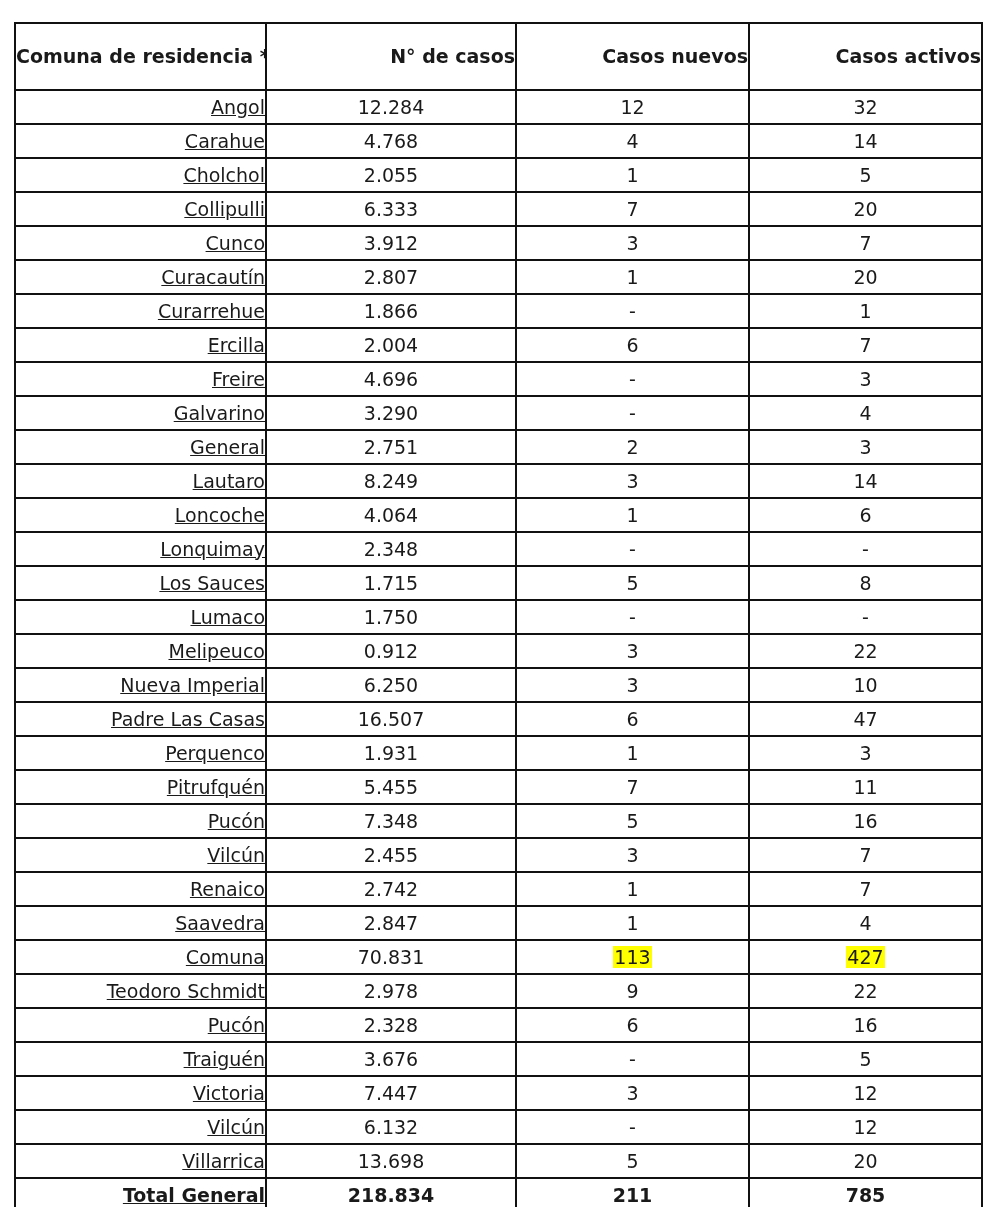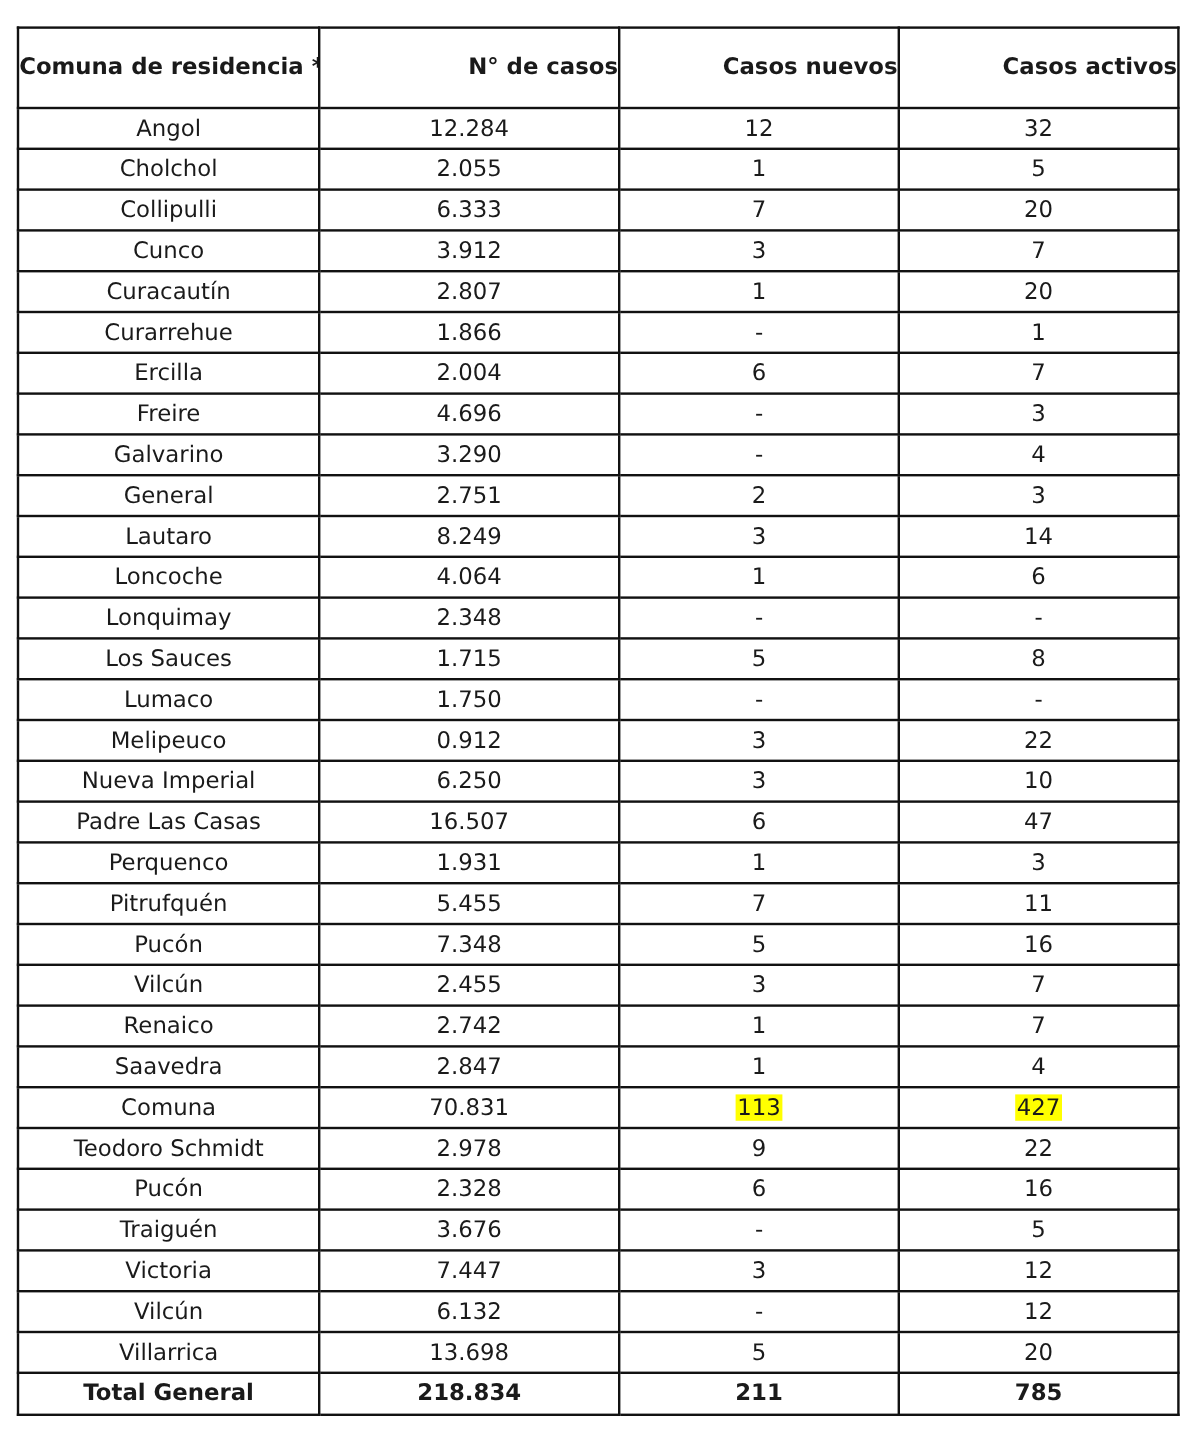--- a/index.html
+++ b/index.html
@@ -41,21 +41,21 @@
     col.c-cases { width: 250px; }
     col.c-new { width: 233px; }
     col.c-active { width: 233px; }
     th.th-name {
       text-align: left;
       padding-left: 8px;
       white-space: normal;
       line-height: 28px;
     }
     th.th-num { text-align: right; }
-    td.name { text-align: center; padding-left: 8px; }
+    td.name { text-align: right; padding-left: 8px; text-decoration: underline; }
     td.num { text-align: center; }
     tr.total td { font-weight: bold; height: 33px; }
     .hl {
       background: #ffff00;
       padding: 0 1px;
     }
   </style>
 </head>
 <body>
 
@@ -75,20 +75,26 @@
     </tr>
   </thead>
   <tbody id="table-body">
       <tr>
         <td class="name"><span>Angol</span></td>
         <td class="num"><span>12.284</span></td>
         <td class="num"><span>12</span></td>
         <td class="num"><span>32</span></td>
       </tr>
       <tr>
+        <td class="name"><span>Carahue</span></td>
+        <td class="num"><span>4.768</span></td>
+        <td class="num"><span>4</span></td>
+        <td class="num"><span>14</span></td>
+      </tr>
+      <tr>
         <td class="name"><span>Cholchol</span></td>
         <td class="num"><span>2.055</span></td>
         <td class="num"><span>1</span></td>
         <td class="num"><span>5</span></td>
       </tr>
       <tr>
         <td class="name"><span>Collipulli</span></td>
         <td class="num"><span>6.333</span></td>
         <td class="num"><span>7</span></td>
         <td class="num"><span>20</span></td>

